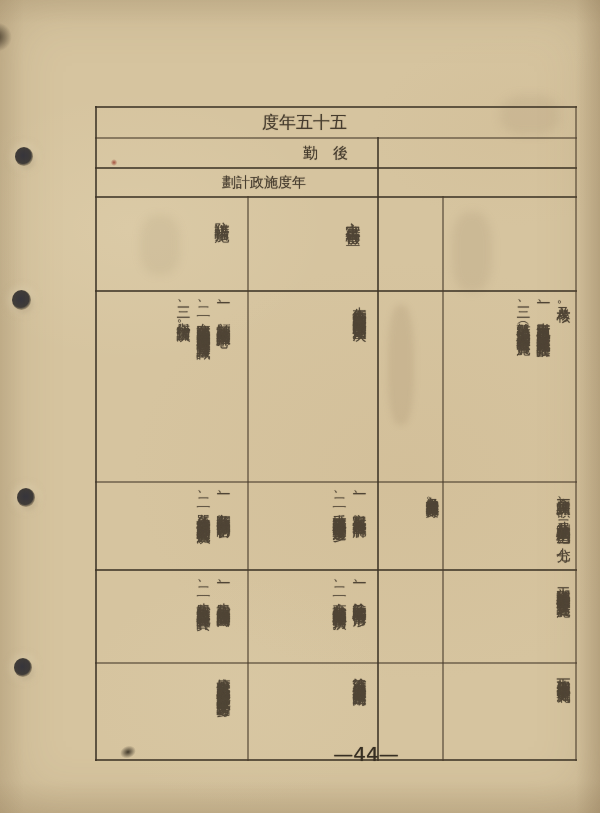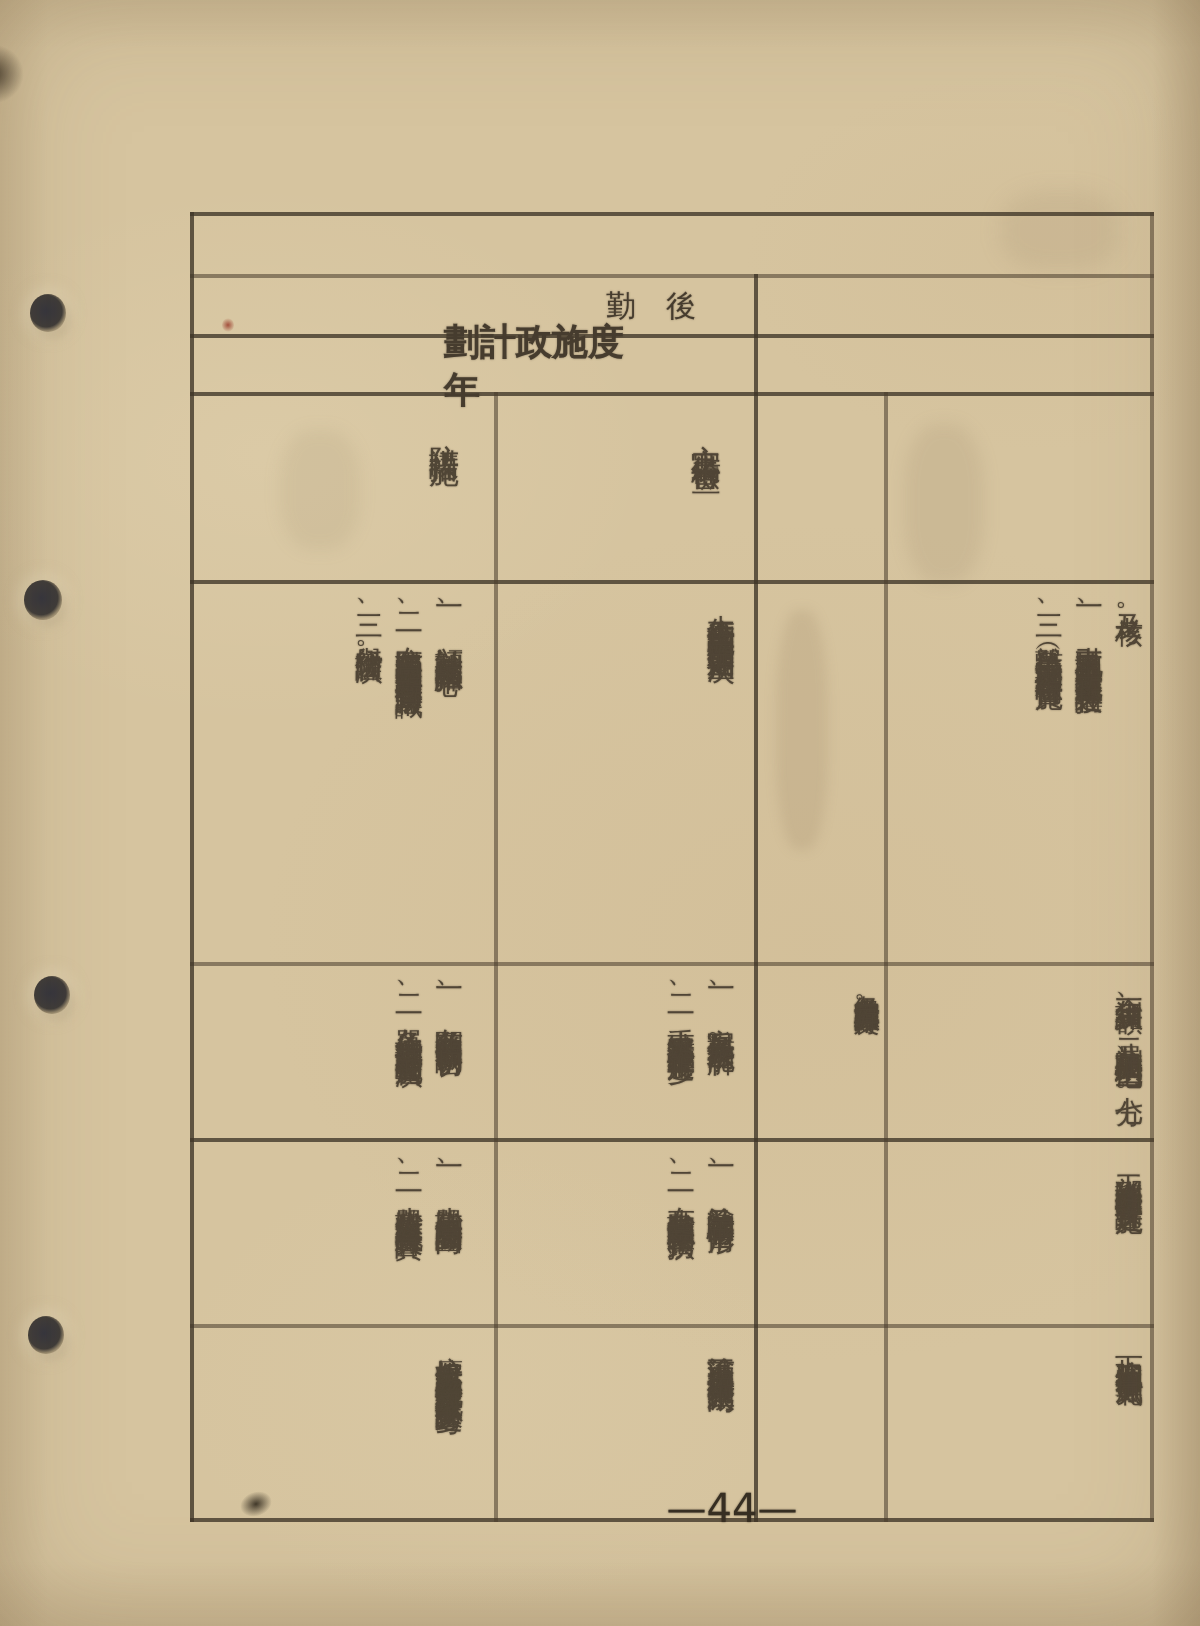--- a/index.html
+++ b/index.html
@@ -96,24 +96,27 @@
   <div class="line hline" style="left:95px;top:569px;width:482px;"></div>
   <div class="line hline faint" style="left:95px;top:662px;width:482px;"></div>
   <div class="line hline" style="left:95px;top:759px;width:482px;"></div>
 
   <div class="line vline" style="left:95px;top:106px;height:655px;"></div>
   <div class="line vline faint" style="left:575px;top:106px;height:655px;"></div>
   <div class="line vline" style="left:377px;top:137px;height:624px;"></div>
   <div class="line vline faint" style="left:247px;top:196px;height:565px;"></div>
   <div class="line vline faint" style="left:442px;top:196px;height:565px;"></div>
 
+  <div class="hband" style="left:262px;top:109px;width:92px;height:26px;font-size:17px;">
+    <span>度年五十五</span>
+  </div>
   <div class="hband" style="left:303px;top:141px;width:52px;height:24px;font-size:15px;">
     <span>勤　後</span>
   </div>
-  <div class="hband" style="left:222px;top:171px;width:90px;height:24px;font-size:18px;font-weight:bold;">
+  <div class="hband" style="left:222px;top:171px;width:90px;height:24px;font-size:14px;">
     <span>劃計政施度年</span>
   </div>
 
   <div class="vcell hdr" style="left:127px;top:210px;width:104px;height:78px;">
     <div class="item">防諜措施</div>
   </div>
   <div class="vcell hdr" style="left:262px;top:210px;width:100px;height:80px;">
     <div class="item">主官裝備檢查</div>
   </div>
 

